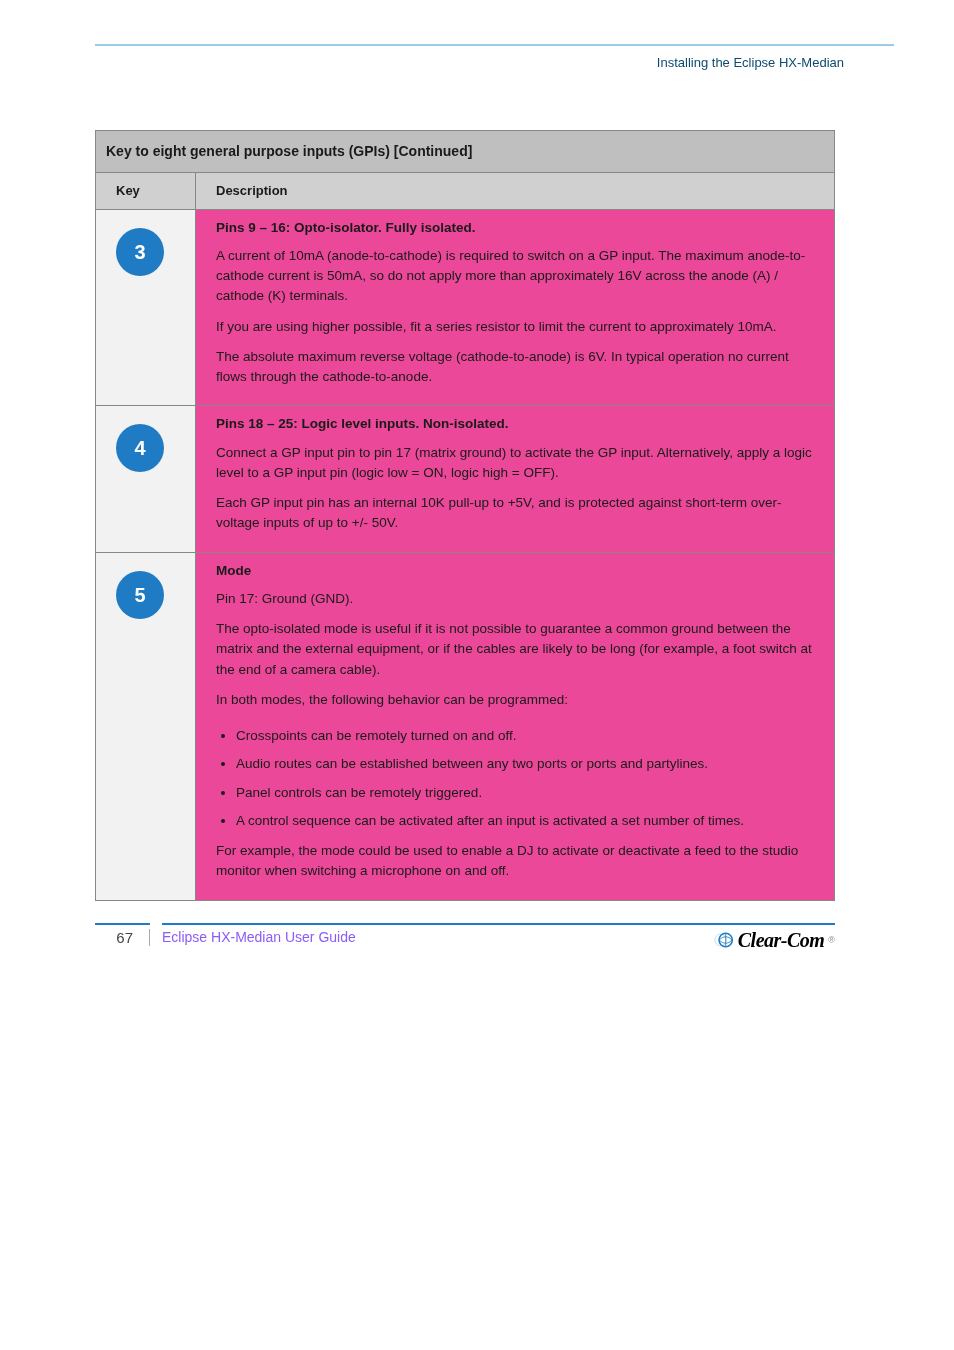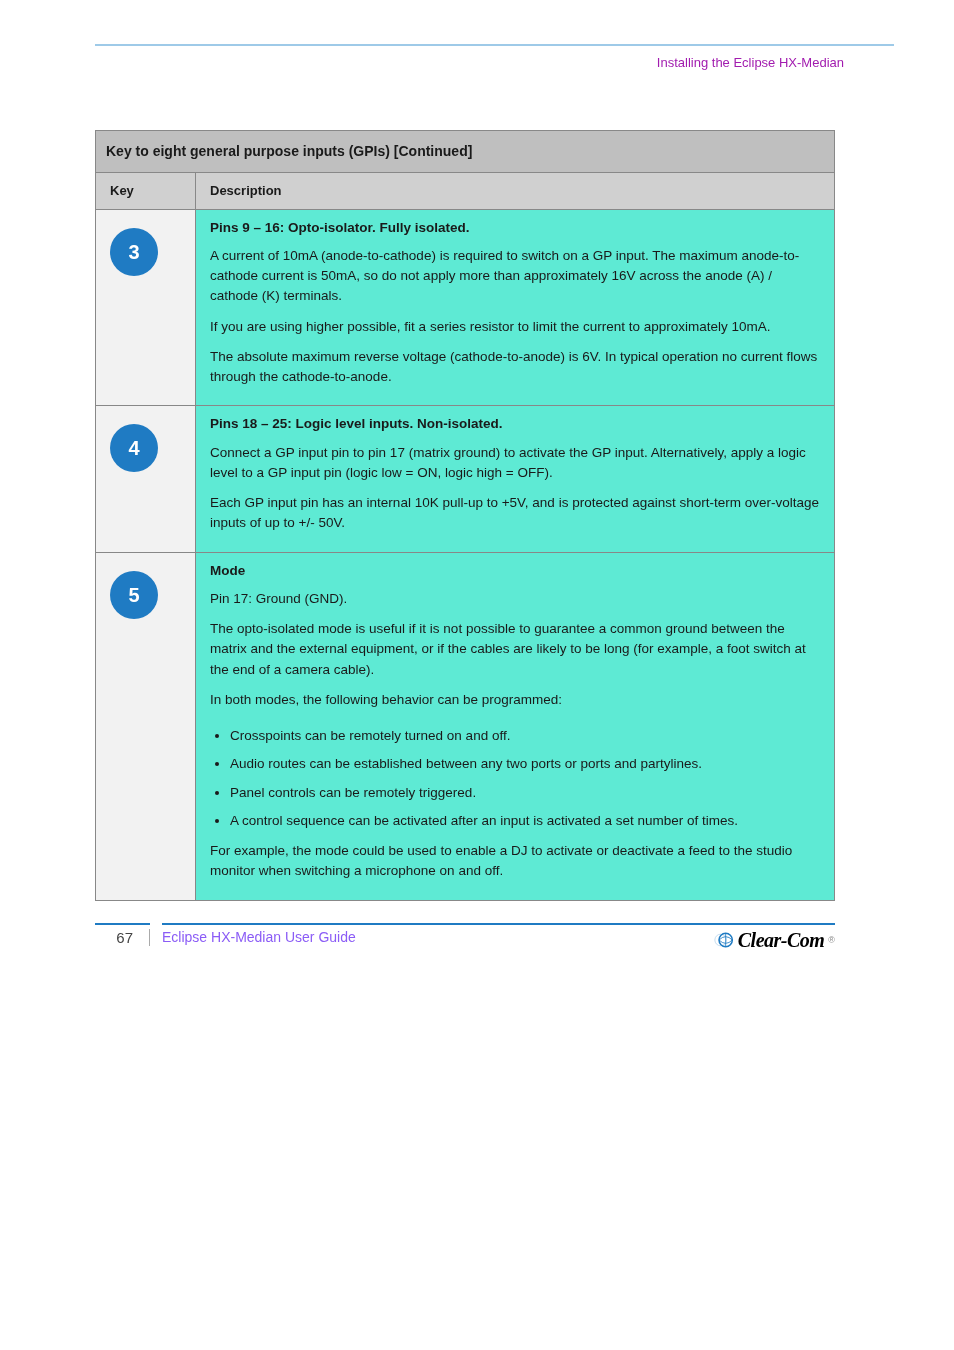--- a/index.html
+++ b/index.html
@@ -22,34 +22,34 @@
     left: 95px;
     right: 60px;
     height: 2px;
     background: #9ecae8;
   }
   .header-label {
     position: absolute;
     top: 55px;
     right: 110px;
     font-size: 13px;
-    color: #a21caf;
+    color: #0c4a6e;
   }
   .table {
     margin-top: 70px;
     margin-left: 35px;
     width: 740px;
     border-collapse: collapse;
     font-size: 13.5px;
     line-height: 1.5;
     border-radius: 30px;
   }
   .table th, .table td {
     border: 1px solid #888;
-    padding: 8px 14px;
+    padding: 8px 20px;
     vertical-align: top;
     text-align: left;
   }
   .title-row th {
     background: #bfbfbf;
     font-weight: bold;
     font-size: 14px;
     padding: 10px;
   }
   .head-row th {
@@ -58,21 +58,21 @@
     font-size: 13px;
   }
   .col-key {
     width: 100px;
     background: #f2f2f2;
     text-align: center;
     vertical-align: top;
     padding-top: 18px !important;
   }
   .col-desc {
-    background: #5eead4;
+    background: #ec4899;
   }
   .circle {
     display: inline-flex;
     align-items: center;
     justify-content: center;
     width: 48px;
     height: 48px;
     border-radius: 50%;
     background: #1f7bc3;
     color: #fff;

